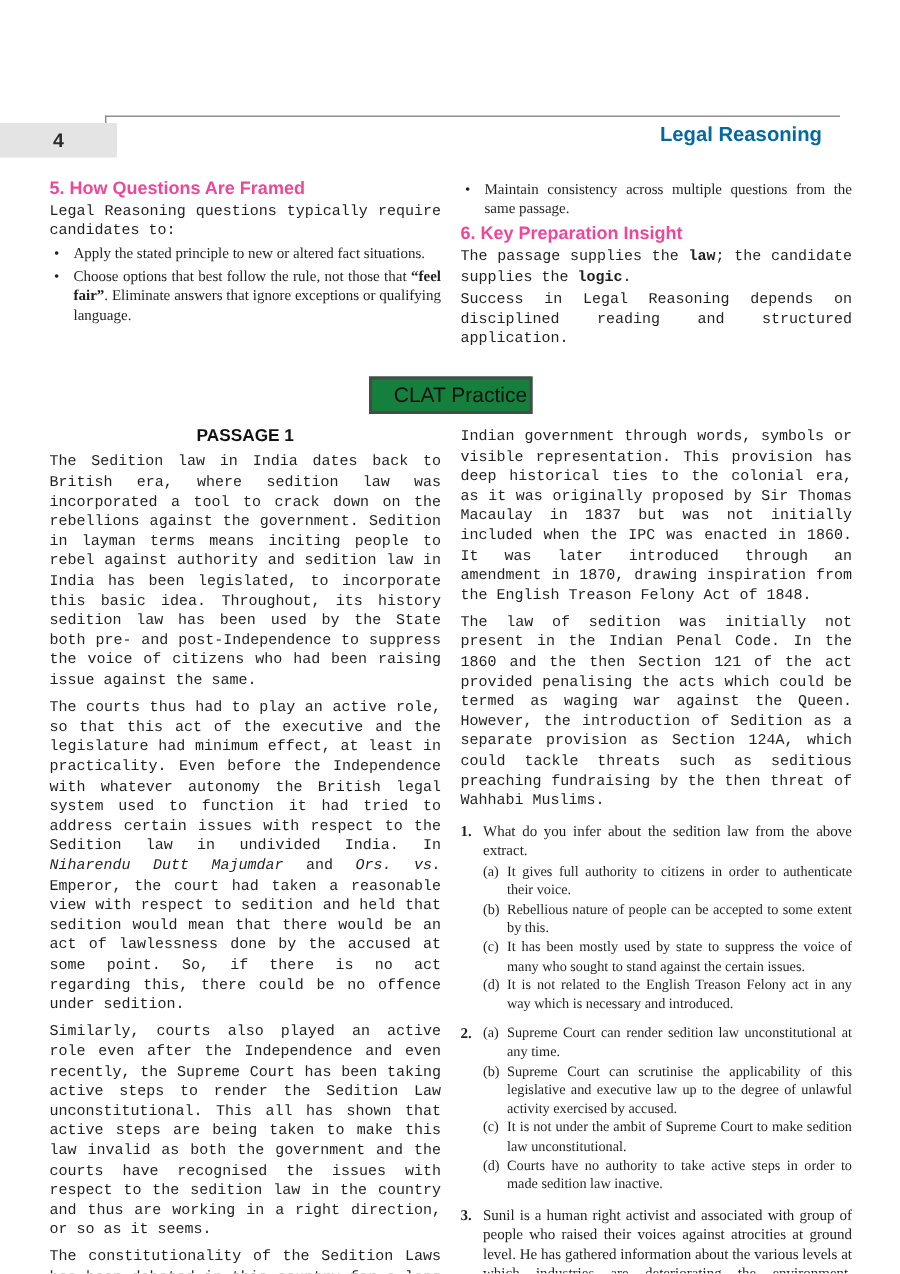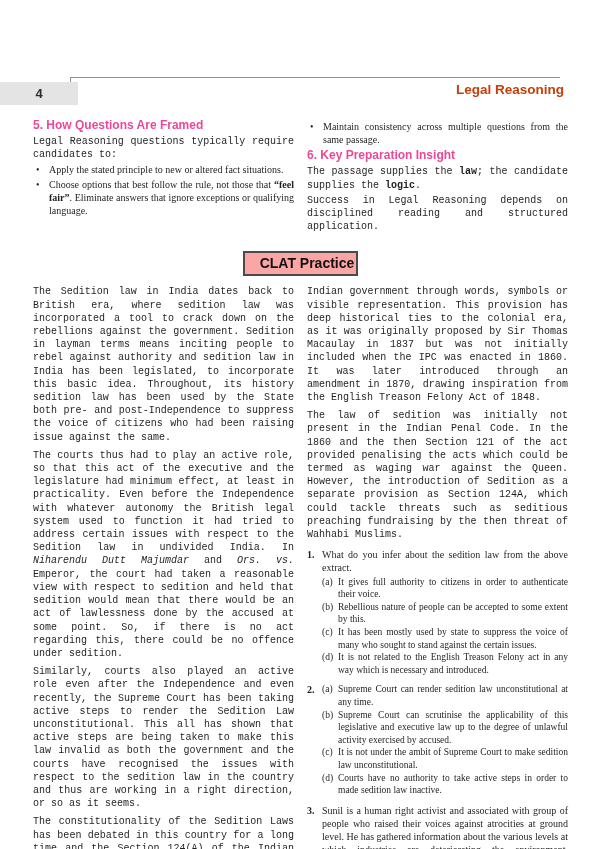--- a/index.html
+++ b/index.html
@@ -21,23 +21,23 @@
     border-left:1px solid #8f8f8f;
   }
   .page-tab{
     position:absolute;left:0;top:82px;width:78px;height:23px;
     background:#e4e4e4;
     display:flex;align-items:center;justify-content:center;
     font-family:"Liberation Sans", sans-serif;
     font-weight:bold;font-size:13px;color:#2b2b2b;
   }
   .page-title{
-    position:absolute;right:36px;top:82px;
+    position:absolute;right:52px;top:82px;
     font-family:"Liberation Sans", sans-serif;
-    font-weight:bold;font-size:13.5px;color:#c2410c;
+    font-weight:bold;font-size:13.5px;color:#0369a1;
   }
   
   .content{
     position:absolute;left:33px;top:118px;width:535px;
   }
   .cols{display:flex;gap:13px;}
   .col{flex:1;min-width:0;}
   h3.sec-heading{
     margin:0 0 3px 0;
     font-family:"Liberation Sans", sans-serif;
@@ -51,22 +51,22 @@
   .bullet-marker{width:13px;flex:none;font-size:10px;line-height:13.2px;text-align:left;padding-left:3px;}
   .bullet-text{flex:1;font-size:10px;line-height:13.2px;text-align:justify;}
   .b{font-weight:bold;}
   .i{font-style:italic;}
   
   .practice-box-wrap{display:flex;justify-content:center;margin:13px 0 9px 0;}
   .practice-box{
     border:2px solid #4a4a4a;
     padding:2px 2px 3px 15px;
     font-family:"Liberation Sans", sans-serif;
-    font-weight:bold;font-size:14px;color:#111;
-    background:#fca5a5;
+    font-weight:normal;font-size:14px;color:#111;
+    background:#15803d;
   }
   
   .passage-heading{
     margin:0 0 5px 0;text-align:center;
     font-family:"Liberation Sans", sans-serif;
     font-weight:bold;font-size:11.5px;color:#111;
   }
   
   .question{display:flex;margin:7px 0 0 0;}
   .qnum{flex:none;width:15px;font-weight:bold;font-size:10px;line-height:13.2px;}
@@ -114,20 +114,21 @@
       </div>
     </div>
 
     <div class="practice-box-wrap">
       <div class="practice-box">CLAT Practice</div>
     </div>
 
     <div class="cols">
 
       <div class="col">
+        <div class="passage-heading">PASSAGE 1</div>
         <p class="body-text">The Sedition law in India dates back to British era, where sedition law was incorporated a tool to crack down on the rebellions against the government. Sedition in layman terms means inciting people to rebel against authority and sedition law in India has been legislated, to incorporate this basic idea. Throughout, its history sedition law has been used by the State both pre- and post-Independence to suppress the voice of citizens who had been raising issue against the same.</p>
         <p class="body-text"><span>The courts thus had to play an active role, so that this act of the executive and the legislature had minimum effect, at least in practicality. Even before the Independence with whatever autonomy the British legal system used to function it had tried to address certain issues with respect to the Sedition law in undivided India. In </span><span class="i">Niharendu Dutt Majumdar</span><span> and </span><span class="i">Ors. vs.</span><span> Emperor, the court had taken a reasonable view with respect to sedition and held that sedition would mean that there would be an act of lawlessness done by the accused at some point. So, if there is no act regarding this, there could be no offence under sedition.</span></p>
         <p class="body-text">Similarly, courts also played an active role even after the Independence and even recently, the Supreme Court has been taking active steps to render the Sedition Law unconstitutional. This all has shown that active steps are being taken to make this law invalid as both the government and the courts have recognised the issues with respect to the sedition law in the country and thus are working in a right direction, or so as it seems.</p>
         <p class="body-text">The constitutionality of the Sedition Laws has been debated in this country for a long time and the Section 124(A) of the Indian Penal Code, which makes it a criminal offence to engage in words, spoken or written or signs or representations that bring or attempt to bring hatred or contempt towards the government established by law in India or excite disaffection towards it. Since, the punishment around Criminal Law has concerns around serious Human Rights violation, including Freedom of Speech and Expression violation, with a possible Preventive Detention to name a few.</p>
         <p class="body-text">Section 124A of the Indian Penal Code (IPC) defines the offense of sedition as the act of attempting to incite hatred, contempt, or disaffection towards the legally established</p>
       </div>
 
       <div class="col">
         <p class="body-text">Indian government through words, symbols or visible representation. This provision has deep historical ties to the colonial era, as it was originally proposed by Sir Thomas Macaulay in 1837 but was not initially included when the IPC was enacted in 1860. It was later introduced through an amendment in 1870, drawing inspiration from the English Treason Felony Act of 1848.</p>
         <p class="body-text">The law of sedition was initially not present in the Indian Penal Code. In the 1860 and the then Section 121 of the act provided penalising the acts which could be termed as waging war against the Queen. However, the introduction of Sedition as a separate provision as Section 124A, which could tackle threats such as seditious preaching fundraising by the then threat of Wahhabi Muslims.</p>

